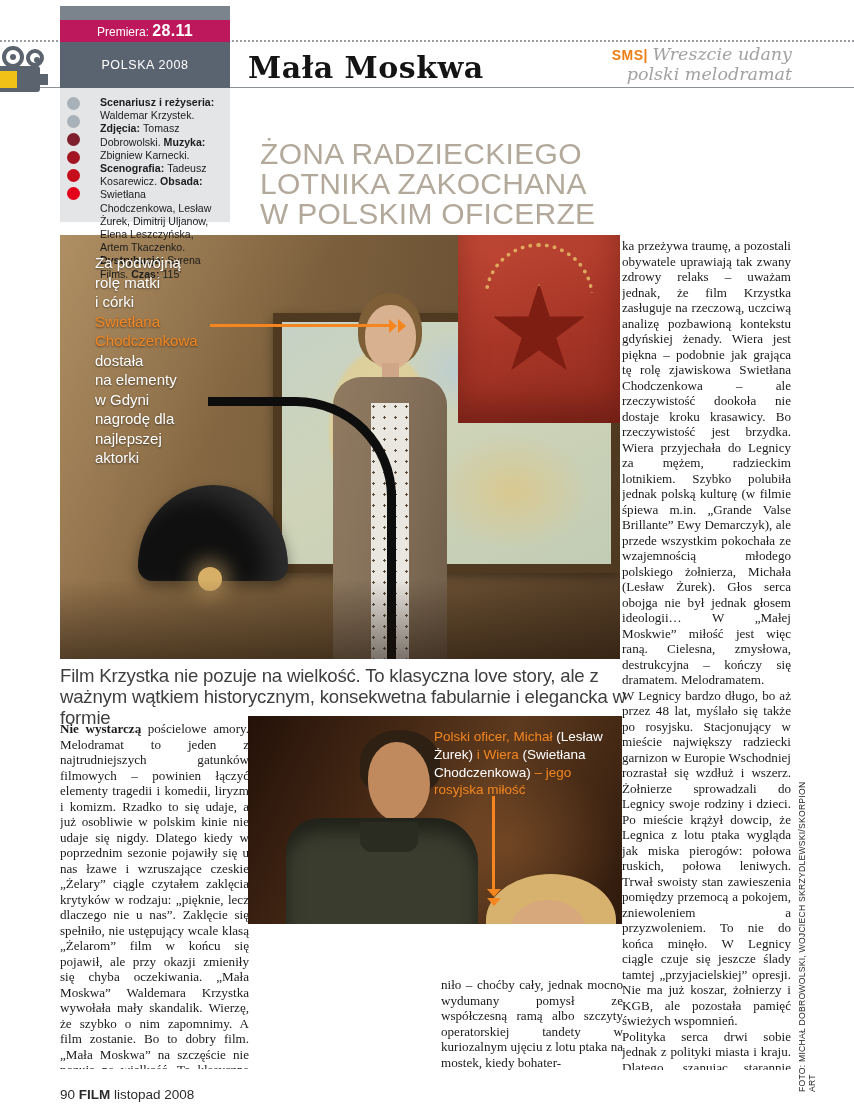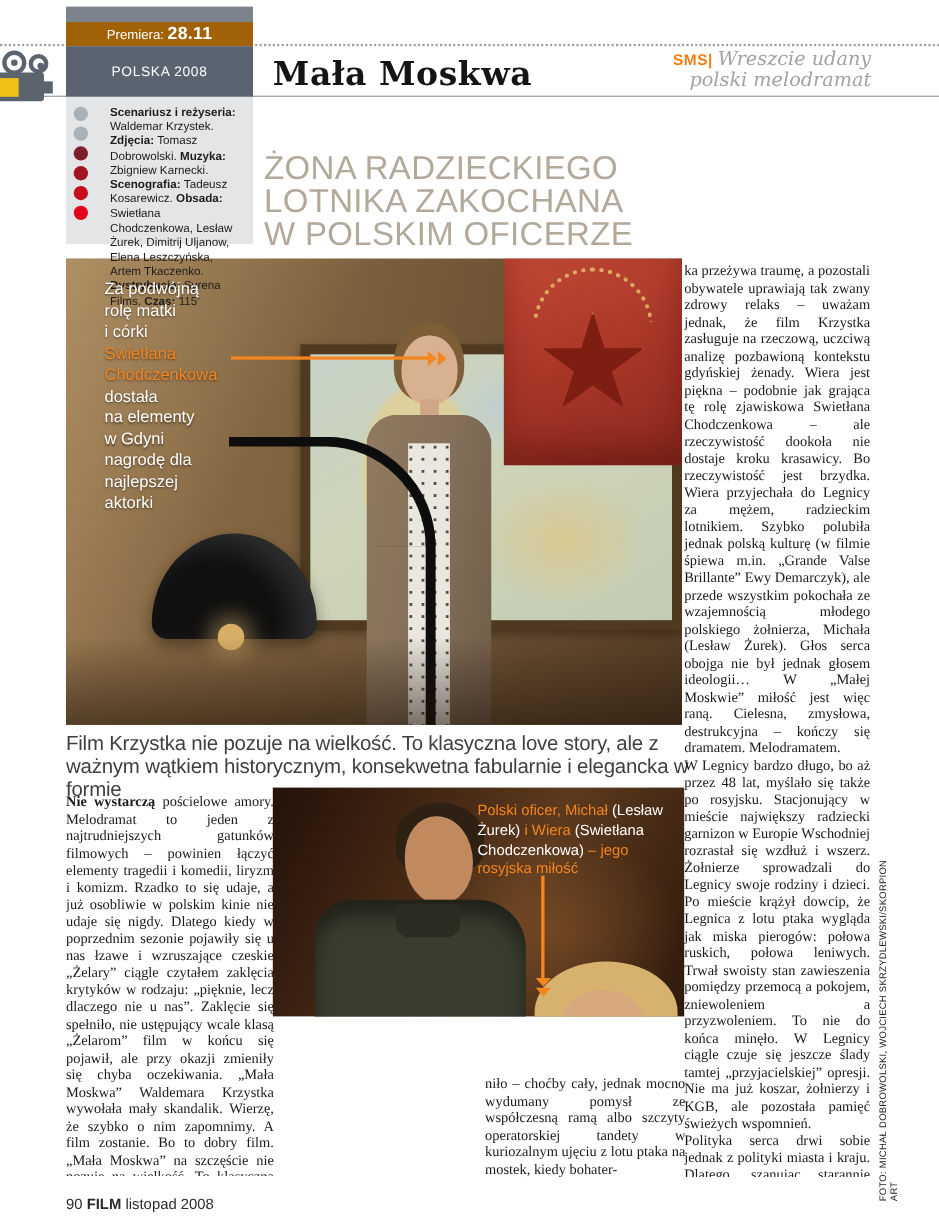--- a/index.html
+++ b/index.html
@@ -7,21 +7,21 @@
   #page {
     position:relative; width:854px; height:1119px; background:#fff;
     overflow:hidden; font-family:"Liberation Sans", sans-serif;
   }
   
   .rule-dotted { position:absolute; top:40px; left:0; width:854px; border-top:2px dotted #9a9da1; }
   .rule-solid  { position:absolute; top:87px; left:0; width:854px; border-top:1px solid #8d9299; }
   
   .strip-gray { position:absolute; left:60px; top:6px; width:170px; height:14px; background:#7b838c; z-index:3; }
   .box-premiere {
-    position:absolute; left:60px; top:20px; width:170px; height:22px; background:#a16207; z-index:3;
+    position:absolute; left:60px; top:20px; width:170px; height:22px; background:#be185d; z-index:3;
     color:#fff; text-align:center; line-height:22px; font-size:12px;
   }
   .box-premiere .date { font-size:16px; font-weight:bold; letter-spacing:.3px; }
   .box-country {
     position:absolute; left:60px; top:42px; width:170px; height:46px; background:#5a6470; z-index:3;
     color:#fff; text-align:center; line-height:46px; font-size:12.5px; letter-spacing:.6px;
   }
   .box-credits {
     position:absolute; left:60px; top:88px; width:170px; height:134px; background:#e4e5e7; z-index:3;
   }
@@ -44,21 +44,21 @@
   
   .film-title {
     position:absolute; left:248px; top:50px; font-family:"DejaVu Serif", serif;
     font-weight:bold; font-size:30px; color:#141414; letter-spacing:.5px;
   }
   .sms-block { position:absolute; right:62px; top:45px; text-align:right; line-height:19px; }
   .sms-label { color:#ef7d13; font-weight:bold; font-size:14px; letter-spacing:.5px; }
   .sms-tagline { font-family:"DejaVu Serif", serif; font-style:italic; font-size:17.5px; color:#a2a2a2; }
   
   .headline {
-    position:absolute; left:240px; top:139px; width:460px;
+    position:absolute; left:260px; top:139px; width:460px;
     font-size:30px; line-height:30px; color:#b3a99b; letter-spacing:.3px;
   }
   
   .photo1 { position:absolute; left:60px; top:235px; width:560px; height:424px; overflow:hidden;
     background:linear-gradient(100deg,#9b7a52 0%,#846742 30%,#6f5536 62%,#553d26 100%); }
   .photo1 .beam { position:absolute; left:-60px; top:-40px; width:300px; height:500px;
     background:linear-gradient(115deg,rgba(235,205,150,.30),rgba(235,205,150,0) 60%); transform:rotate(8deg); }
   .p1-map { position:absolute; left:213px; top:78px; width:347px; height:260px;
     border:9px solid #4f3920; box-shadow:0 4px 10px rgba(0,0,0,.35);
     background:

